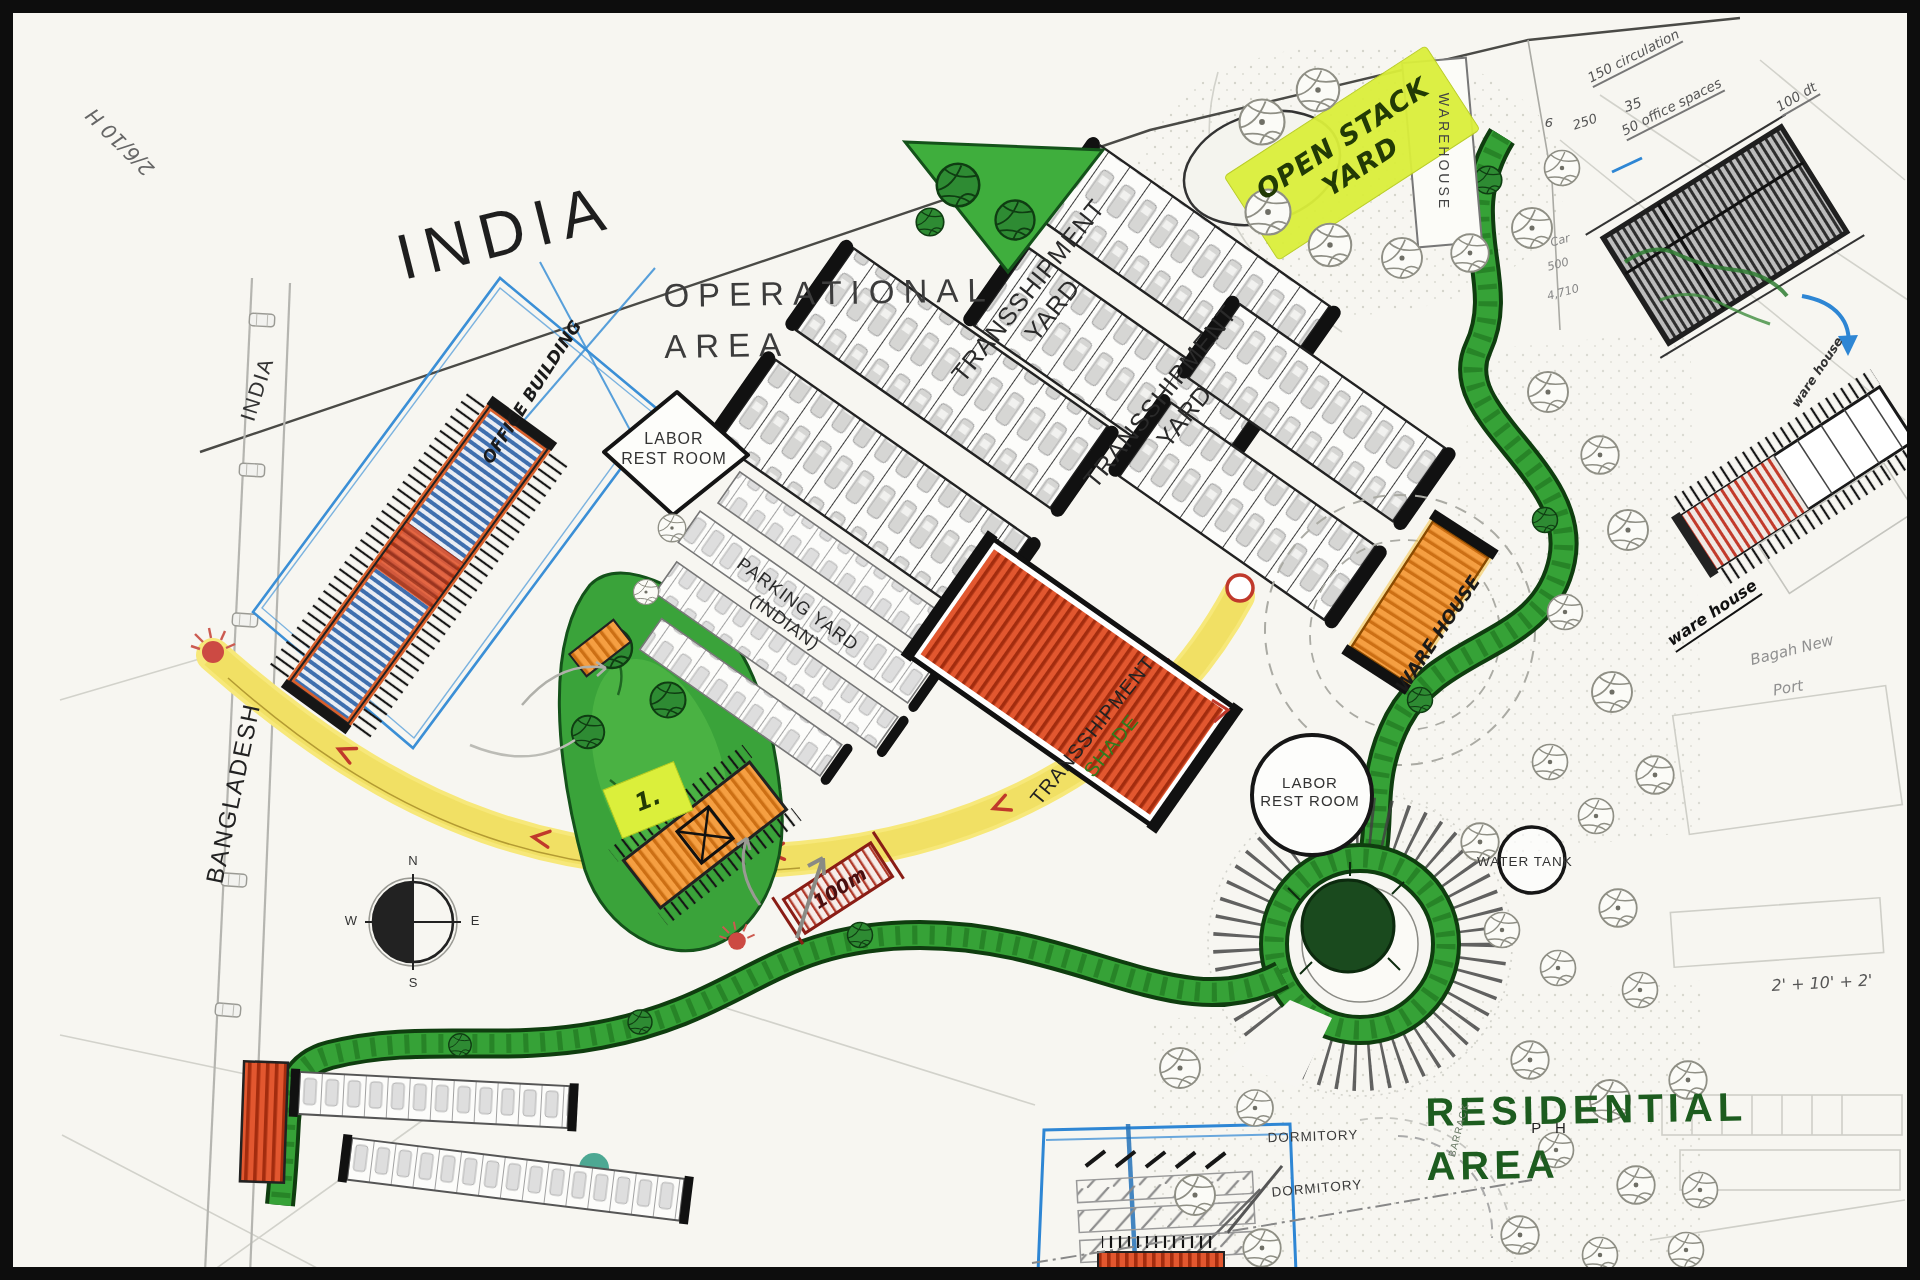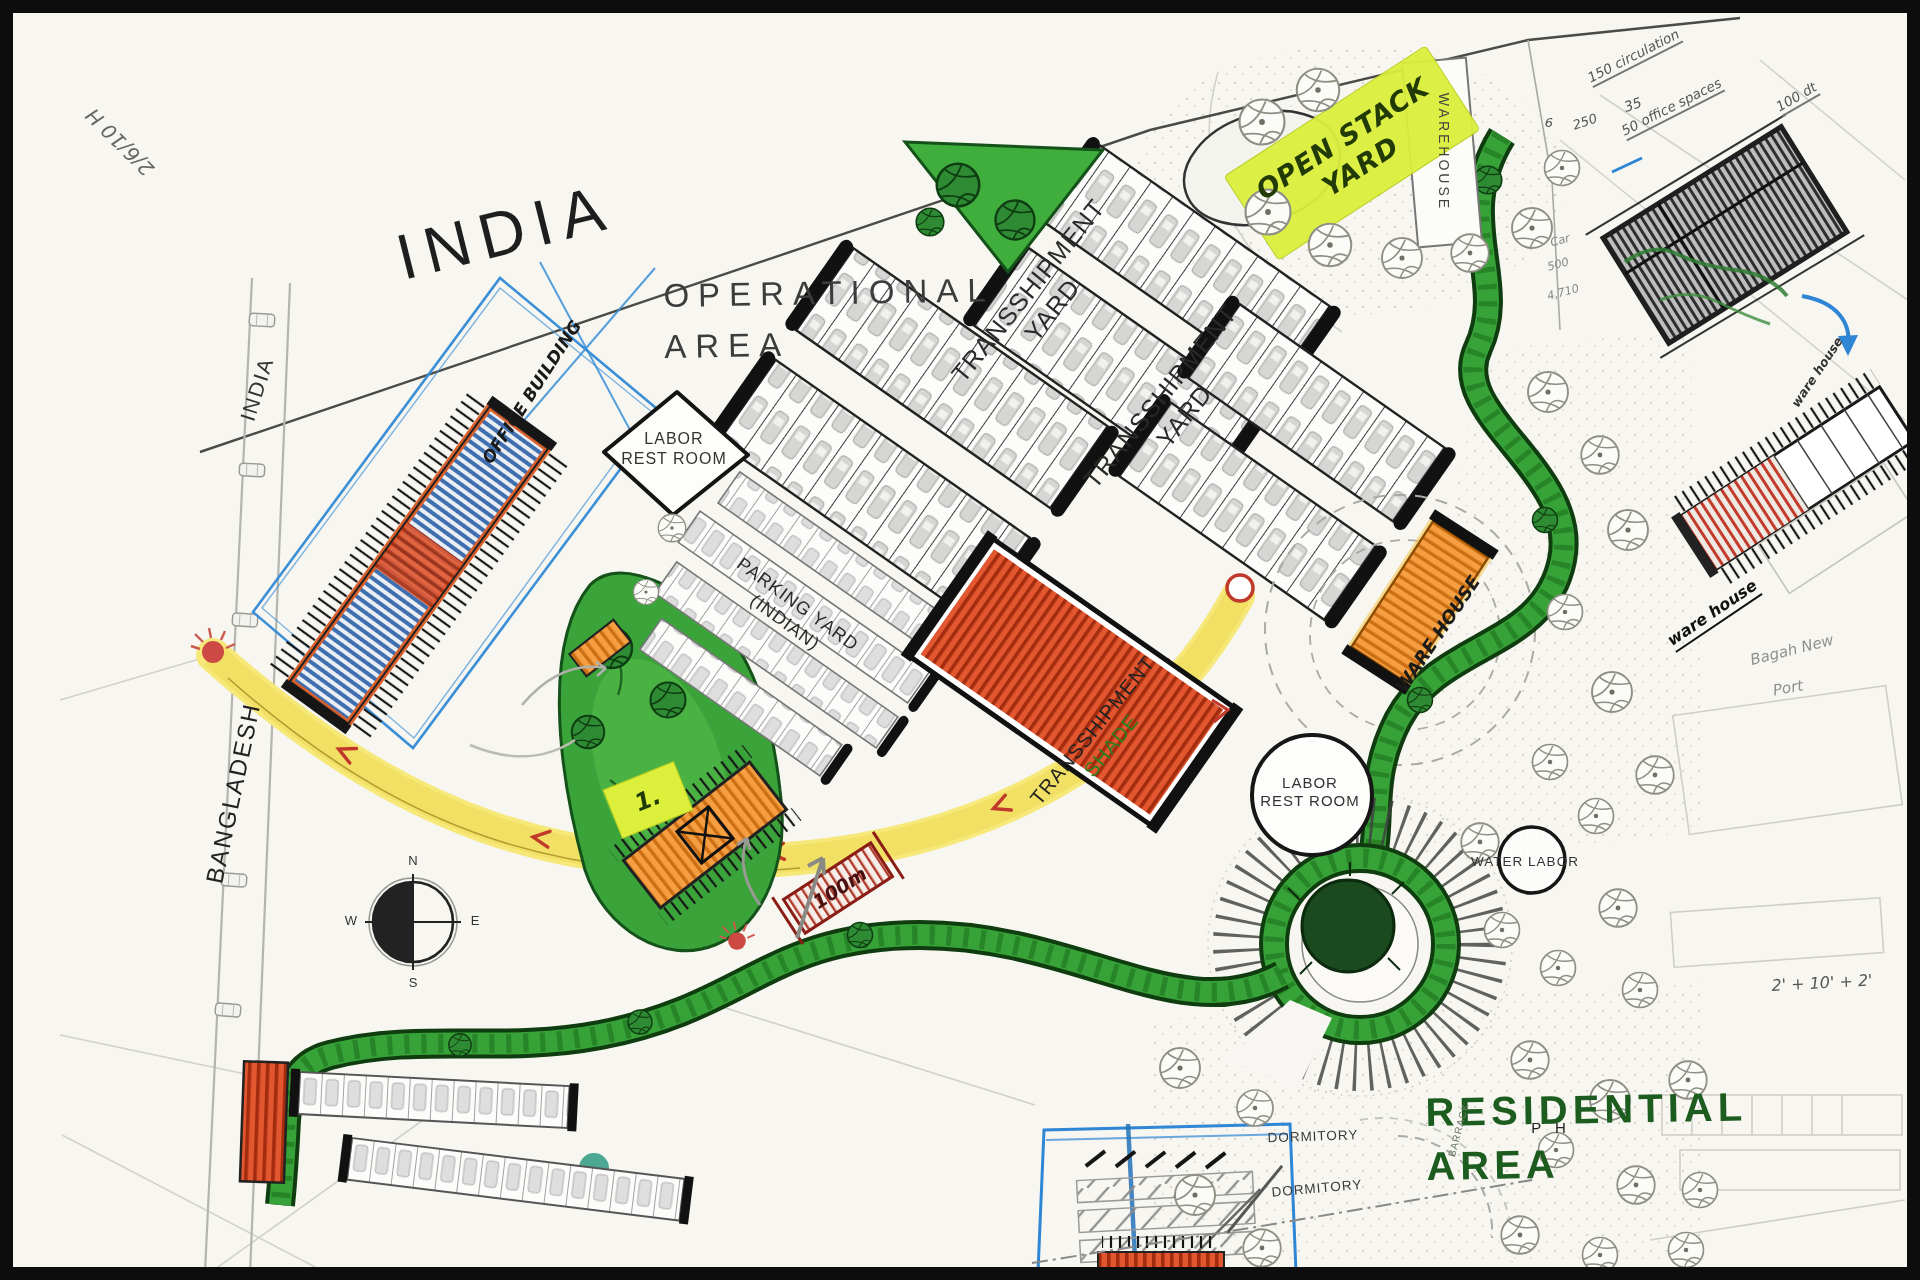--- a/index.html
+++ b/index.html
@@ -507,21 +507,21 @@
   <span style="color:#2e7d1e;">SHADE</span>
 </div>
 
 <div class="lbl hand" style="left:1438px;top:634px;--r:-56deg;font-size:18px;color:#1a1a1a;">WARE HOUSE</div>
 
 <div class="lbl print" style="left:1310px;top:792px;font-size:15px;color:#333;letter-spacing:1px;">
   <span>LABOR</span>
   <span>REST ROOM</span>
 </div>
 
-<div class="lbl print" style="left:1525px;top:862px;font-size:13.5px;color:#333;letter-spacing:1px;">WATER LABOR</div>
+<div class="lbl print" style="left:1525px;top:862px;font-size:13.5px;color:#333;letter-spacing:1px;">WATER TANK</div>
 
 <div class="lbl-tl print" style="left:1425px;top:1085px;--r:-1deg;font-size:40px;font-weight:bold;letter-spacing:5px;color:#1d5c1f;line-height:1.35;">
   <span>RESIDENTIAL</span><br>
   <span>AREA</span>
 </div>
 
 <div class="lbl print" style="left:1537px;top:1128px;font-size:15px;letter-spacing:5px;color:#222;margin-left:14px;">P H</div>
 
 <div class="lbl print" style="left:1459px;top:1130px;--r:-75deg;font-size:10px;color:#6a7a66;letter-spacing:1px;">BARRACK</div>
 

